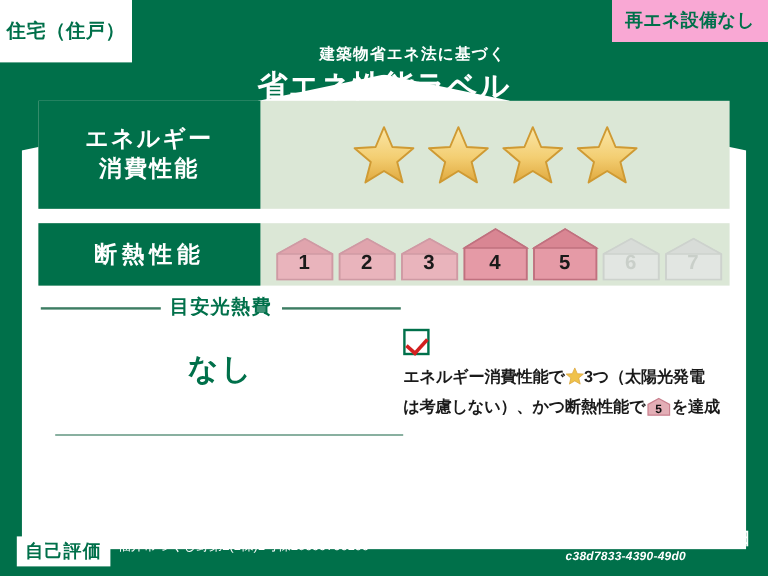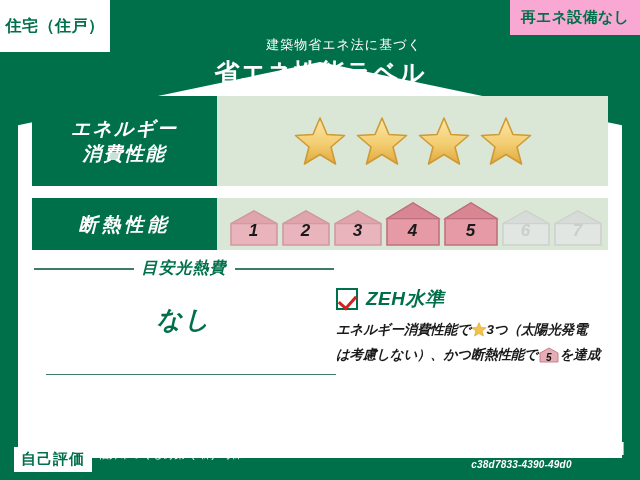--- a/index.html
+++ b/index.html
@@ -50,21 +50,21 @@
   
   .header-block {
     position: absolute;
     left: 0; right: 0; top: 36px;
     text-align: center;
     z-index: 7;
   }
   .header-sub {
     color: #ffffff;
     font-size: 13px;
-    font-weight: normal;
+    font-weight: bold;
     letter-spacing: 1px;
     line-height: 18px;
     padding-left: 48px;
   }
   .header-main {
     color: #ffffff;
     font-size: 25px;
     font-weight: bold;
     letter-spacing: 1px;
     line-height: 34px;
@@ -77,24 +77,23 @@
     left: 18px; top: 62px;
     width: 604px; height: 396px;
     background: #ffffff;
     -webkit-clip-path: polygon(0% 16%, 50% 0%, 100% 16%, 100% 100%, 0% 100%);
     clip-path: polygon(0% 16%, 50% 0%, 100% 16%, 100% 100%, 0% 100%);
     z-index: 5;
   }
 
   .panel-inner {
     position: absolute;
-    left: 18px; top: 58px;
+    left: 18px; top: 46px;
     width: 496px; height: 396px;
     z-index: 6;
-    font-style: italic;
   }
 
   
   .rating-row {
     position: absolute;
     left: 14px;
     width: 576px;
     background: #dbe7d6;
     display: flex;
     align-items: stretch;
@@ -433,21 +432,20 @@
       <div class="rule"></div>
       <div class="txt">目安光熱費</div>
       <div class="rule"></div>
     </div>
     <div class="cost-value">なし</div>
     <div class="cost-rule-bottom"></div>
 
     <div class="zeh">
       <div class="zeh-title">
         <div class="zeh-check"></div>
-        <div class="zeh-name">ZEH水準</div>
       </div>
       <div class="zeh-desc">
         <span>エネルギー消費性能で</span><span class="inline-star"><svg width="16" height="15" viewBox="0 0 52 50">
               <polygon points="26,2 33,18 50,19 37,30 41,47 26,38 11,47 15,30 2,19 19,18" fill="#f0c24a" stroke="#d9a43a" stroke-width="2"></polygon>
             </svg></span><span>3つ（太陽光発電</span><br><span>は考慮しない）、かつ断熱性能で</span><span class="inline-house"><svg width="20" height="16" viewBox="0 0 40 32">
               <polygon points="20,2 38,12 38,30 2,30 2,12" fill="#e3aeb6" stroke="#c9808e" stroke-width="2"></polygon>
             </svg><span class="n">5</span></span><span>を達成</span>
       </div>
     </div>
 

